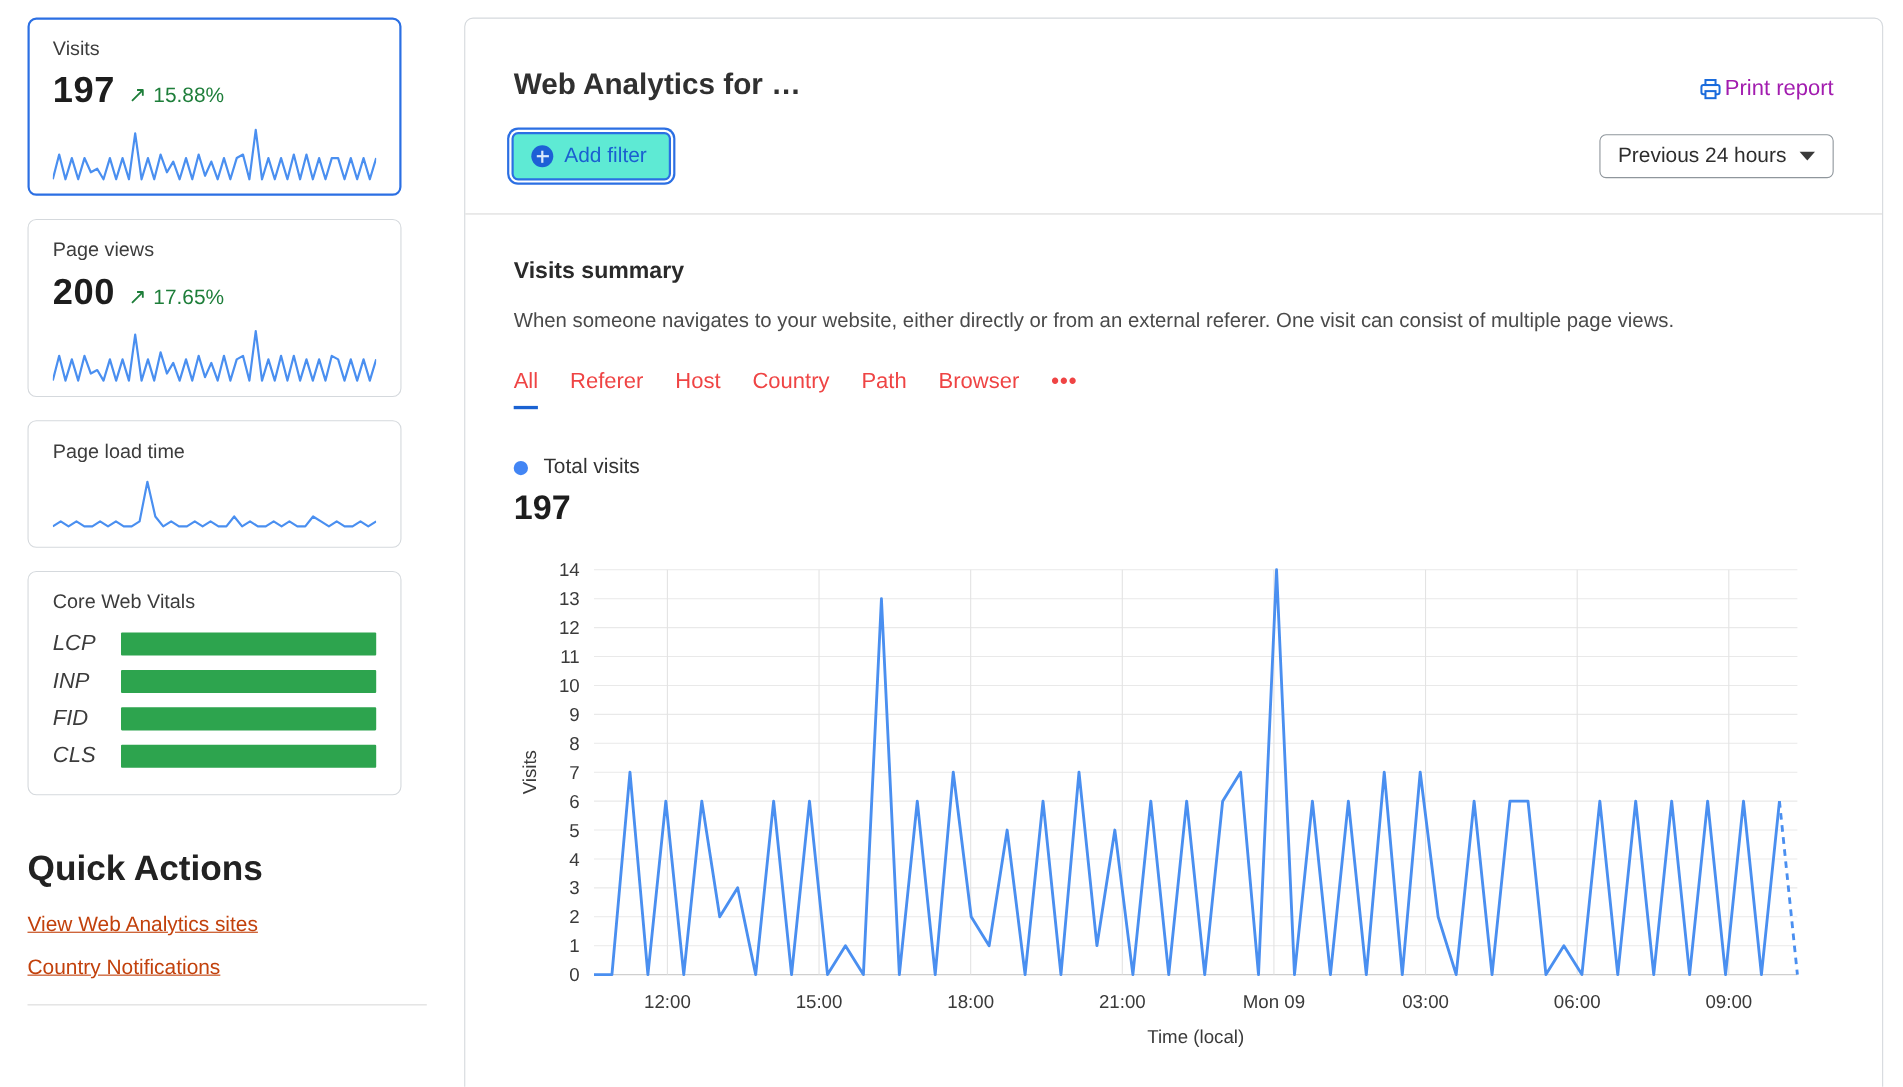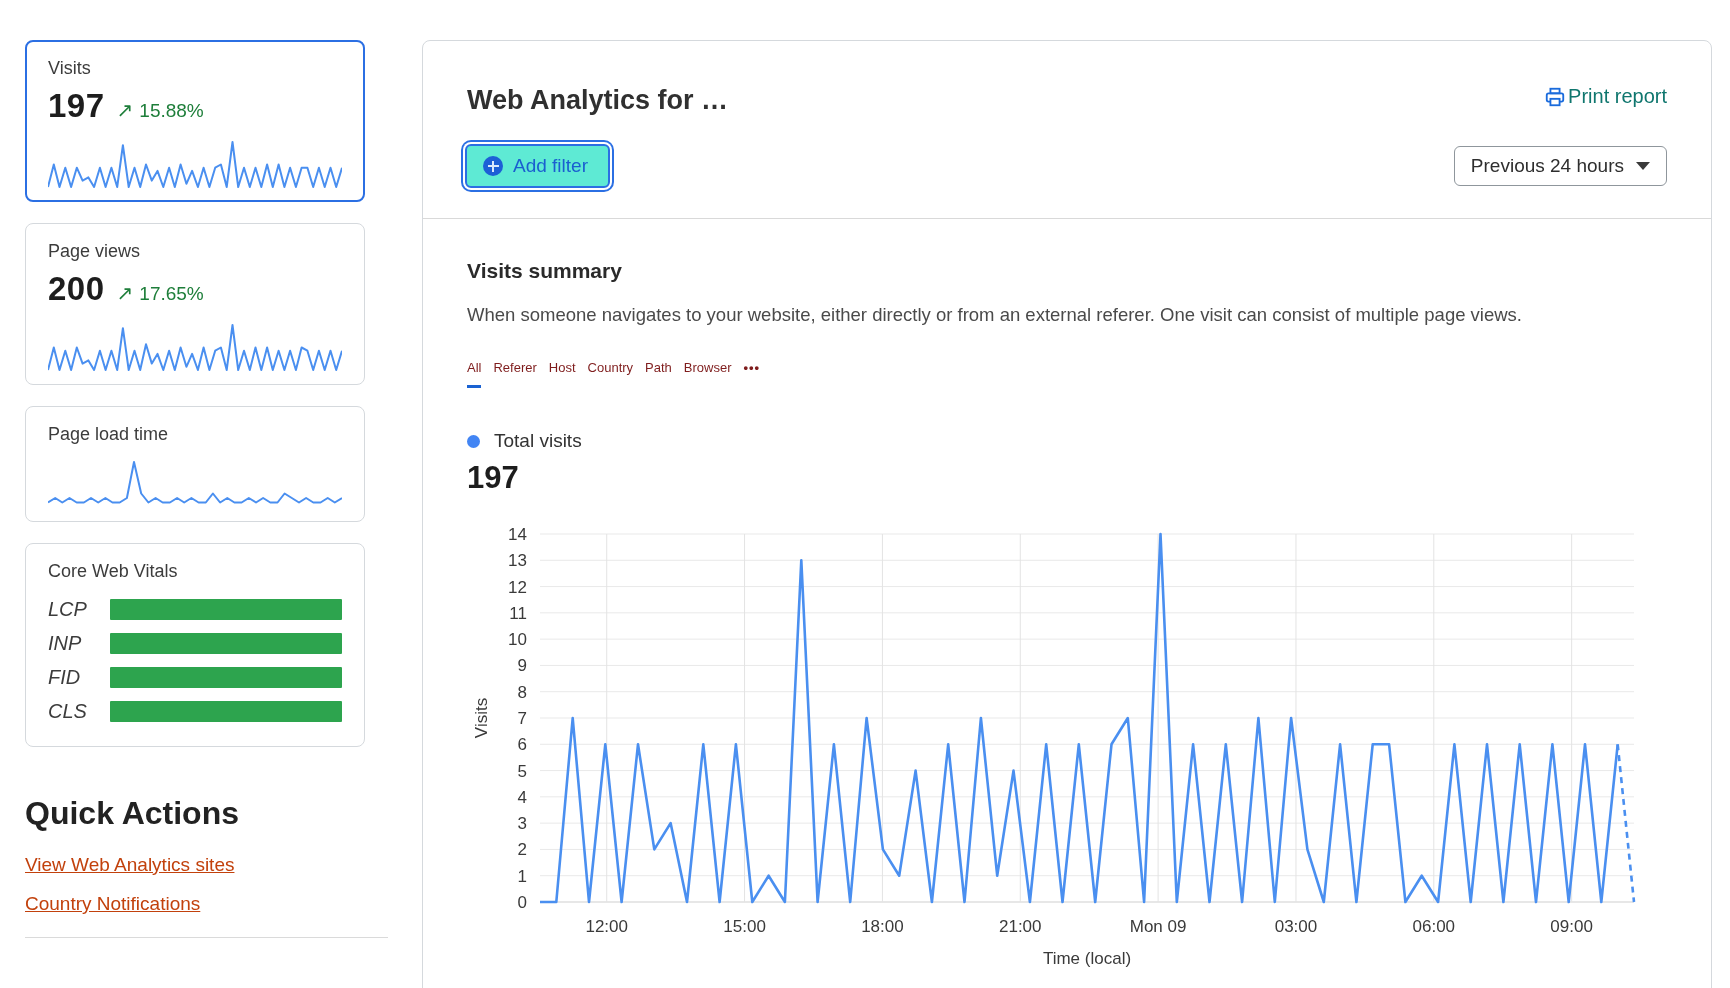--- a/index.html
+++ b/index.html
@@ -2,21 +2,21 @@
 <html><head>
 <meta charset="utf-8">
 <style>
   * { box-sizing: border-box; }
   html,body { margin:0; padding:0; }
   body {
     width:1730px; height:988px; overflow:hidden;
     background:#fff; color:#333;
     font-family:"Liberation Sans", sans-serif;
   }
-  .app { position:relative; width:1730px; height:723px;margin-top:24px; }
+  .app { position:relative; width:1730px; height:723px; }
 
   
   .sidebar { position:absolute; left:25px; top:16px; width:340px; }
   .card {
     background:#fff; border:1px solid #d5d9dd; border-radius:8px;
     padding:17px 22px 12px; margin-bottom:21px; cursor:pointer;
   }
   .card.selected { border:2px solid #2b6fe3; padding:16px 21px 11px; }
   .card-title { font-size:18px; color:#3c3c3c; margin-bottom:8px; }
   .card-metrics { display:flex; align-items:baseline; gap:12px; }
@@ -33,23 +33,23 @@
   .quick { margin-top:48px; }
   .quick h2 { font-size:32px; font-weight:bold; color:#222; margin:0 0 22px; }
   .quick a { display:block; font-size:19px; color:#c2410c; text-decoration:underline; margin-bottom:17px; }
   .sidebar-divider { border:none; border-top:1px solid #dadada; margin:22px 0 0; width:363px; }
 
   
   .panel {
     position:absolute; left:422px; top:16px; width:1290px; height:1010px;
     background:#fff; border:1px solid #d5d9dd; border-radius:8px;
   }
-  .panel-header { display:flex; justify-content:space-between; align-items:flex-start; padding:44px 44px 0 44px; }
+  .panel-header { display:flex; justify-content:space-between; align-items:flex-end; padding:44px 44px 0 44px; }
   .panel-title { font-size:27px; font-weight:bold; color:#303030; margin:0; }
-  .print-link { display:flex; align-items:center; gap:2px; color:#0f766e; font-size:20px; text-decoration:none; cursor:pointer; }
+  .print-link { display:flex; align-items:center; gap:2px; color:#a21caf; font-size:20px; text-decoration:none; cursor:pointer; }
   .print-link svg { display:block; }
 
   .filter-row { display:flex; justify-content:space-between; align-items:center; padding:28px 44px 30px 42px; }
   .btn-add-filter {
     display:flex; align-items:center; gap:10px;
     font-family:inherit; font-size:19px; color:#1a5fd0;
     background:#5eead4; border:2px solid #2b6fe3; border-radius:6px;
     padding:9px 20px 9px 16px; cursor:pointer;
     box-shadow:0 0 0 2px #ffffff, 0 0 0 4px #2b6fe3;
   }
@@ -69,21 +69,21 @@
     padding:8px 16px; cursor:pointer;
   }
   .caret-down { width:0; height:0; border-left:7px solid transparent; border-right:7px solid transparent; border-top:8px solid #3a3a3a; }
 
   .header-divider { border:none; border-top:1px solid #d9d9d9; margin:0; }
 
   .summary { padding:40px 44px 0 44px; }
   .summary h3 { font-size:21px; font-weight:bold; color:#2a2a2a; margin:0 0 21px; }
   .summary .desc { font-size:18.5px; color:#4a4a4a; margin:0 0 34px; }
 
-  .tabs { display:flex; gap:12px; font-size:13px; color:#7f1d1d; margin-bottom:42px; }
+  .tabs { display:flex; gap:29px; font-size:20px; color:#ef4444; margin-bottom:42px; }
   .tab { padding-bottom:10px; cursor:pointer; }
   .tab.active { border-bottom:3px solid #1a62d2; }
   .tab.more { letter-spacing:1px; font-weight:bold; }
 
   .legend { display:flex; align-items:center; gap:14px; margin-bottom:8px; }
   .legend-dot { width:13px; height:13px; border-radius:50%; background:#4285f4; }
   .legend-label { font-size:19px; color:#333; }
   .total-value { font-size:31px; font-weight:bold; color:#1d1d1d; margin:0 0 16px; }
 
   .chart-wrap { margin-left:6px; }

